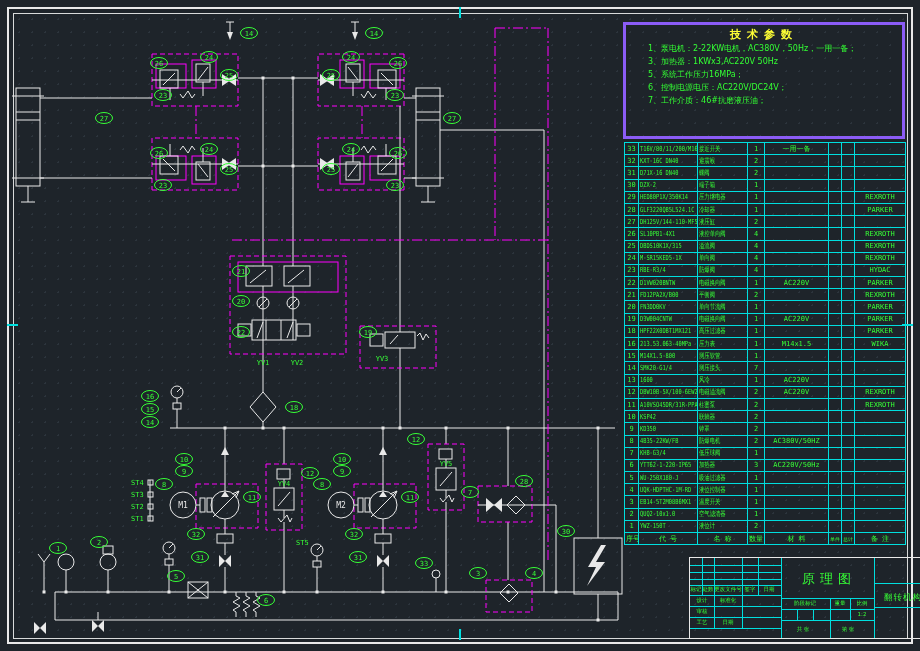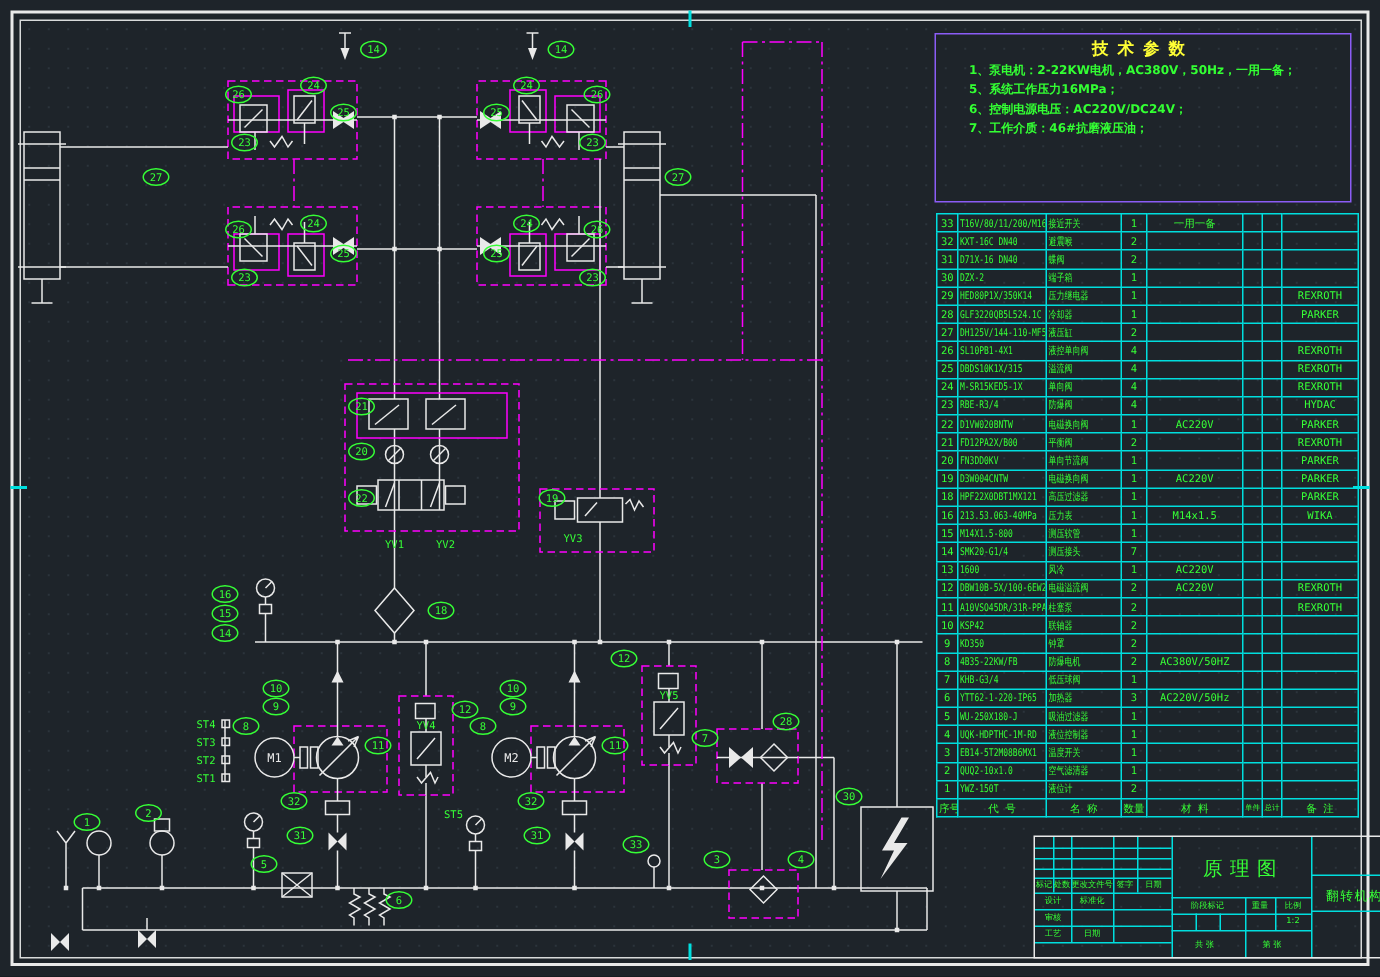--- a/index.html
+++ b/index.html
@@ -12,23 +12,23 @@
   .frame-inner{position:absolute;left:13px;top:13px;width:893px;height:624px;border:1px solid #d8dada;}
   .tick{position:absolute;background:#00e0e0;}
   svg.schem{position:absolute;left:0;top:0;}
   svg .w{stroke:#e9e9e9;fill:none;stroke-width:1px;}
   svg .wf{fill:#e9e9e9;stroke:none;}
   svg .m{stroke:#ff00ff;fill:none;stroke-width:1px;}
   svg .dash{stroke-dasharray:5 3;}
   svg .dd{stroke-dasharray:10 3 2 3;}
   svg text{font-family:"DejaVu Sans Mono","Liberation Mono",monospace;}
   
-  .tech{position:absolute;left:623px;top:22px;width:276px;height:111px;border:1px solid #8b5cf6;}
+  .tech{position:absolute;left:623px;top:22px;width:276px;height:111px;border:3px solid #8b5cf6;}
   .tech-title{color:#ffff35;font-size:11px;text-align:center;letter-spacing:6px;margin-top:2px;font-weight:bold;}
-  .tech-item{color:#33ff33;font-size:8px;line-height:13px;padding-left:22px;white-space:nowrap;font-weight:bold;}
+  .tech-item{color:#33ff33;font-size:8px;line-height:13px;padding-left:22px;white-space:nowrap;}
   
   table.parts{position:absolute;left:624px;top:142px;width:281px;border-collapse:collapse;
     table-layout:fixed;color:#36ff36;font-family:"DejaVu Sans Mono","Liberation Mono",monospace;}
   table.parts td{border:1px solid #00dede;height:11.2px;padding:0 1px;overflow:hidden;
     white-space:nowrap;font-size:7px;line-height:10px;}
   table.parts td.c{text-align:center;}
   .sq{display:inline-block;transform:scaleX(0.76);transform-origin:0 50%;white-space:nowrap;}
   
   .tb{position:absolute;left:660px;top:557px;width:281px;height:80px;border:1px solid #e9e9e9;color:#36ff36;margin-left:29px;}
   .tbl{position:absolute;background:#00dede;}
@@ -383,20 +383,21 @@
         <text x="296" y="545" text-anchor="start" font-size="7" fill="#36ff36">ST5</text>
         <text x="183" y="508" text-anchor="middle" font-size="8" fill="#e9e9e9">M1</text>
         <text x="341" y="508" text-anchor="middle" font-size="8" fill="#e9e9e9">M2</text>
       </g>
   </svg>
 
   <div class="tech">
     <div class="tech-title">技术参数</div>
     <div id="tech-list">
         <div class="tech-item">1、泵电机：2-22KW电机，AC380V，50Hz，一用一备；</div>
+        <div class="tech-item">3、加热器：1KWx3,AC220V 50Hz</div>
         <div class="tech-item">5、系统工作压力16MPa；</div>
         <div class="tech-item">6、控制电源电压：AC220V/DC24V；</div>
         <div class="tech-item">7、工作介质：46#抗磨液压油；</div>
       </div>
   </div>
 
   <table class="parts">
     <colgroup>
       <col style="width:14px">
         <col style="width:59px">

